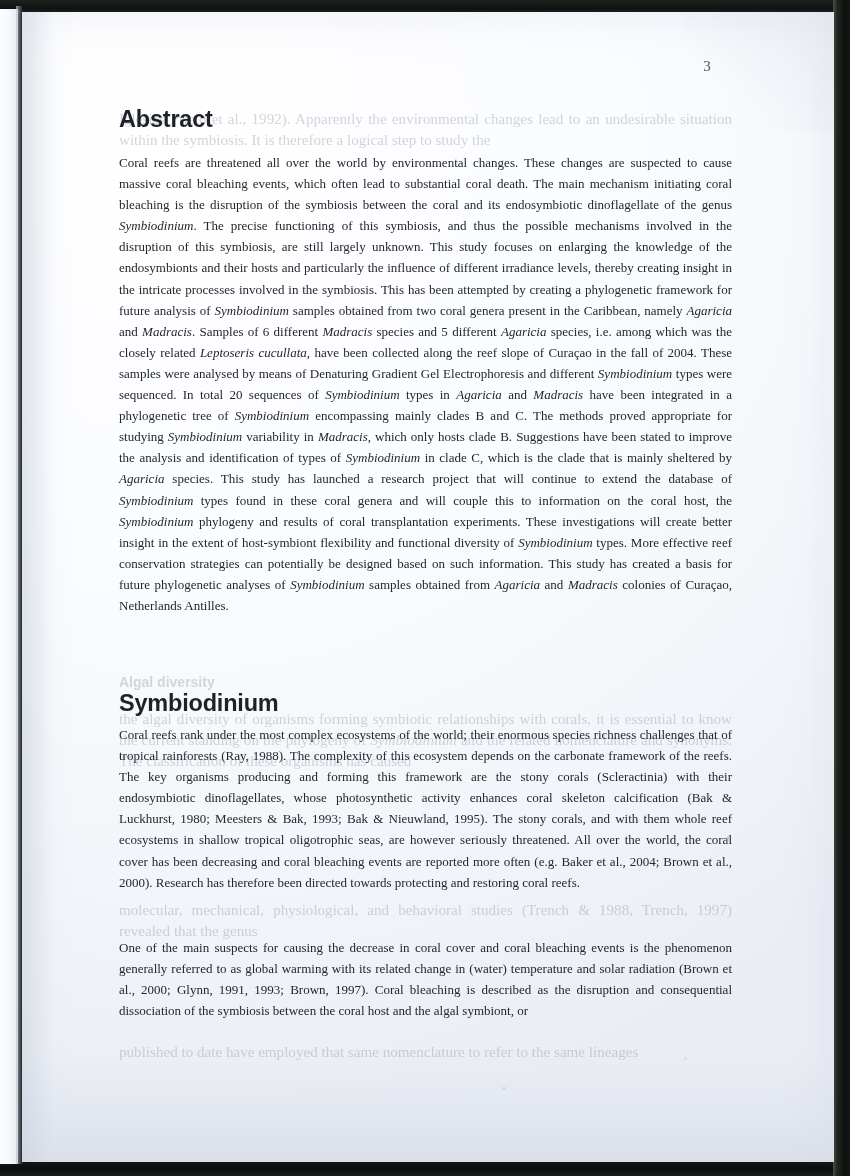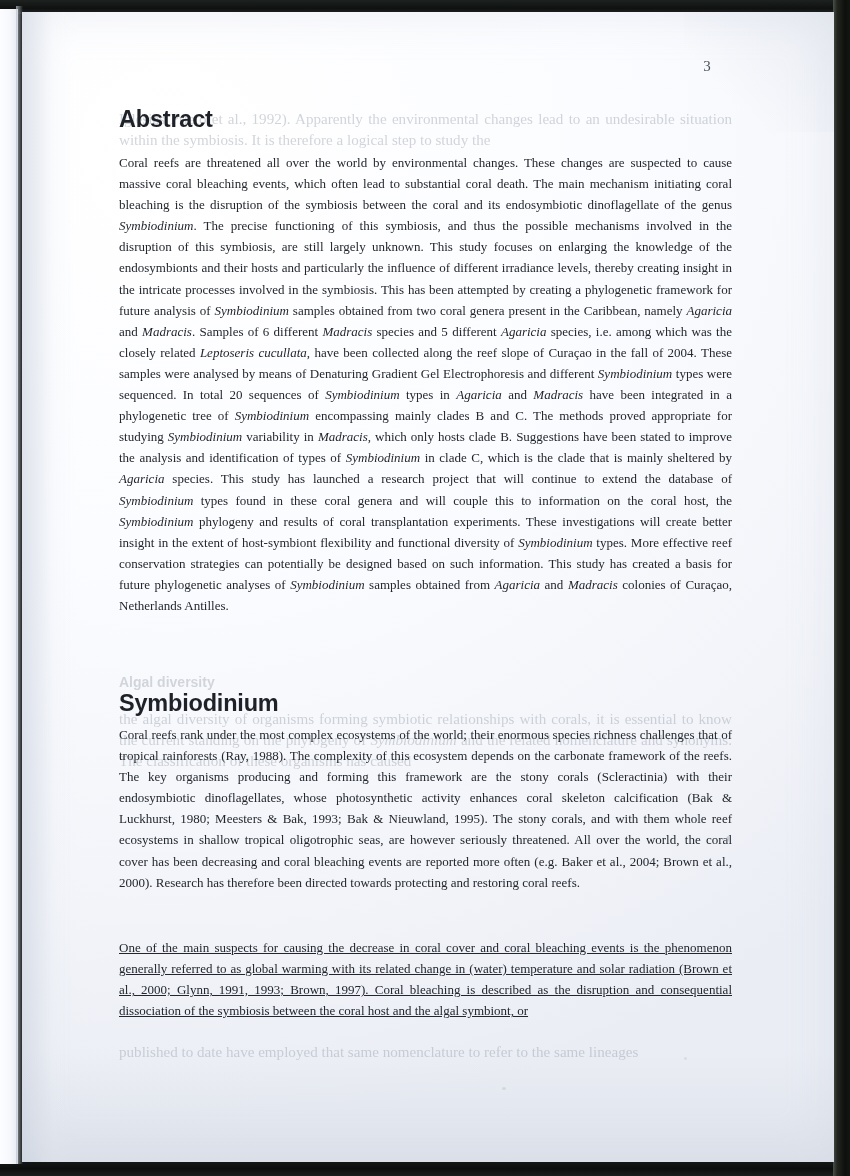--- a/index.html
+++ b/index.html
@@ -96,21 +96,21 @@
     width: 613px;
     font-family: "Liberation Serif", serif;
     font-size: 13px;
     line-height: 21.1px;
     text-align: justify;
     color: #23272d;
     hyphens: none;
   }
   #abstract-body { top: 140px; }
   #intro-body-1 { top: 712px; }
-  #intro-body-2 { top: 925px; text-decoration: underline; }
+  #intro-body-2 { top: 925px; }
 
   .body-text i { font-style: italic; }
 
   
   .bleed {
     position: absolute;
     font-family: "Liberation Serif", serif;
     color: #8f96a3;
     opacity: 0.40;
     text-align: justify;
@@ -167,20 +167,21 @@
   <div class="page">
 
     <div class="content">
 
       <div class="bleed" id="bleed-top">Iglesias Prieto et al., 1992). Apparently the environmental changes lead to an undesirable situation within the symbiosis. It is therefore a logical step to study the</div>
 
       <div class="bleed-heading" id="bleed-algal-heading">Algal diversity</div>
 
       <div class="bleed" id="bleed-mid">the algal diversity of organisms forming symbiotic relationships with corals, it is essential to know the current standing on the phylogeny of <i>Symbiodinium</i> and the related nomenclature and synonyms. The classification of these organisms has caused</div>
 
+      <div class="bleed" id="bleed-lower">molecular, mechanical, physiological, and behavioral studies (Trench &amp; 1988, Trench, 1997) revealed that the genus</div>
 
       <div class="bleed" id="bleed-bottom">published to date have employed that same nomenclature to refer to the same lineages</div>
 
       <div class="folio">3</div>
 
       <div class="heading" id="abstract-heading">Abstract</div>
 
       <div class="body-text" id="abstract-body">Coral reefs are threatened all over the world by environmental changes. These changes are suspected to cause massive coral bleaching events, which often lead to substantial coral death. The main mechanism initiating coral bleaching is the disruption of the symbiosis between the coral and its endosymbiotic dinoflagellate of the genus <i>Symbiodinium</i>. The precise functioning of this symbiosis, and thus the possible mechanisms involved in the disruption of this symbiosis, are still largely unknown. This study focuses on enlarging the knowledge of the endosymbionts and their hosts and particularly the influence of different irradiance levels, thereby creating insight in the intricate processes involved in the symbiosis. This has been attempted by creating a phylogenetic framework for future analysis of <i>Symbiodinium</i> samples obtained from two coral genera present in the Caribbean, namely <i>Agaricia</i> and <i>Madracis</i>. Samples of 6 different <i>Madracis</i> species and 5 different <i>Agaricia</i> species, i.e. among which was the closely related <i>Leptoseris cucullata</i>, have been collected along the reef slope of Curaçao in the fall of 2004. These samples were analysed by means of Denaturing Gradient Gel Electrophoresis and different <i>Symbiodinium</i> types were sequenced. In total 20 sequences of <i>Symbiodinium</i> types in <i>Agaricia</i> and <i>Madracis</i> have been integrated in a phylogenetic tree of <i>Symbiodinium</i> encompassing mainly clades B and C. The methods proved appropriate for studying <i>Symbiodinium</i> variability in <i>Madracis</i>, which only hosts clade B. Suggestions have been stated to improve the analysis and identification of types of <i>Symbiodinium</i> in clade C, which is the clade that is mainly sheltered by <i>Agaricia</i> species. This study has launched a research project that will continue to extend the database of <i>Symbiodinium</i> types found in these coral genera and will couple this to information on the coral host, the <i>Symbiodinium</i> phylogeny and results of coral transplantation experiments. These investigations will create better insight in the extent of host-symbiont flexibility and functional diversity of <i>Symbiodinium</i> types. More effective reef conservation strategies can potentially be designed based on such information. This study has created a basis for future phylogenetic analyses of <i>Symbiodinium</i> samples obtained from <i>Agaricia</i> and <i>Madracis</i> colonies of Curaçao, Netherlands Antilles.</div>
 
       <div class="heading" id="introduction-heading">Symbiodinium</div>

